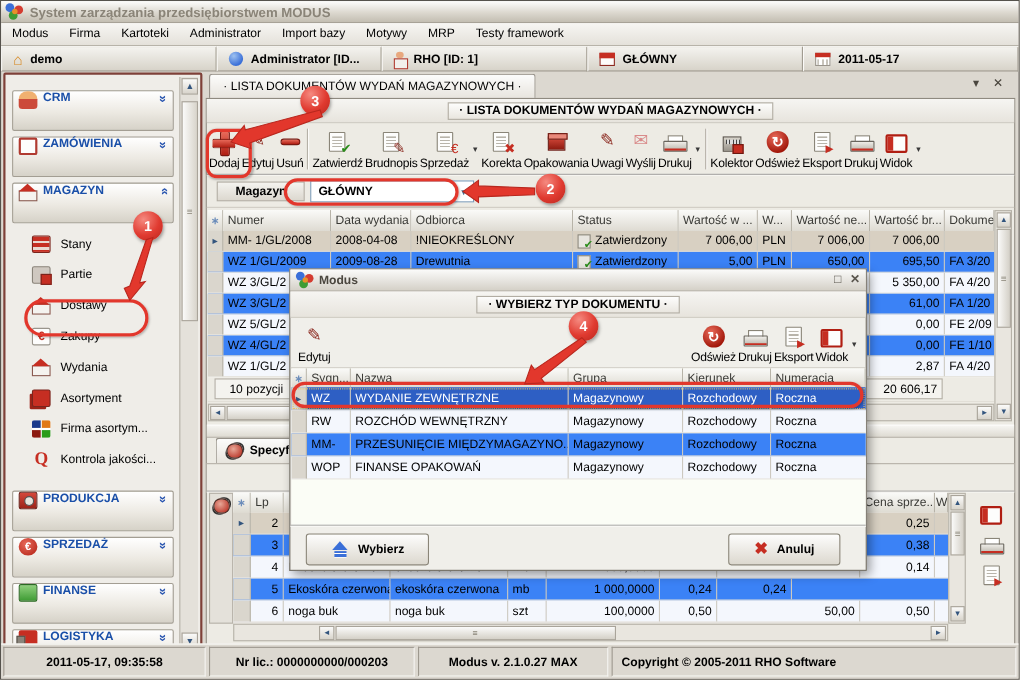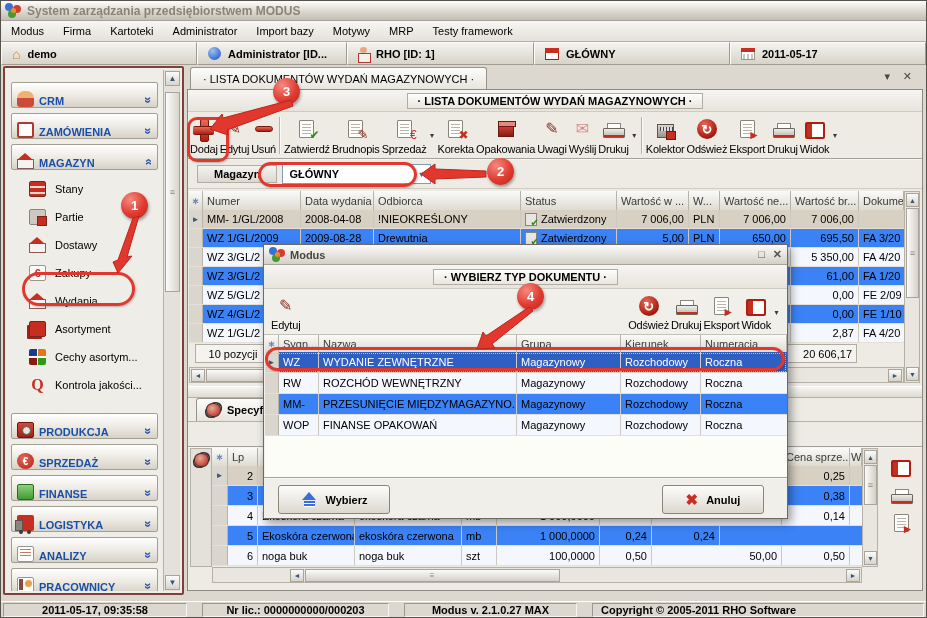--- a/index.html
+++ b/index.html
@@ -35,21 +35,21 @@
   .ibox:before{content:"";position:absolute;left:-1px;top:-1px;width:14px;height:5px;background:#c62e22;}
   .ical{position:relative;width:14px;height:12px;background:#fff;border:1px solid #9a958c;}
   .ical:before{content:"";position:absolute;left:-1px;top:-1px;width:14px;height:4px;background:#c62e22;}
   .ical:after{content:"";position:absolute;left:1px;top:5px;width:10px;height:5px;
     background:repeating-linear-gradient(90deg,#c8c4bb 0 2px,#fff 2px 4px);}
 
   
   .sidebar{position:absolute;left:2px;top:65px;width:181px;height:529px;background:#efede8;
     border:2px solid #7e4038;border-radius:2px;}
   .sb-inner{position:absolute;left:2px;top:2px;bottom:2px;width:154px;padding-top:12px;overflow:hidden;}
-  .sgroup{height:26px;margin:0 3px 5px 4px;display:flex;align-items:flex-end;gap:5px;padding:0 5px;
+  .sgroup{height:37px;margin:0 3px 5px 4px;display:flex;align-items:flex-start;gap:5px;padding:0 5px;
     background:linear-gradient(#ffffff,#ece9e2 55%,#d6d2c8);border:1px solid #a39e93;border-radius:2px;
     font-weight:bold;color:#1a4fa8;cursor:pointer;}
   .sgroup .chev{margin-left:auto;color:#2a56b0;font-weight:bold;transform:rotate(90deg);font-size:12px;}
   .sgroup .chev.up{transform:rotate(-90deg);}
   .sgroup.mt{margin-top:14px;}
   .sitem{height:28px;display:flex;align-items:center;gap:9px;padding-left:22px;cursor:pointer;}
   .gicon{width:17px;height:16px;flex:0 0 auto;position:relative;border-radius:2px;}
   .gi-crm{border-radius:45% 45% 20% 20%;background:linear-gradient(180deg,#f0b070 45%,#cc4a3a 45%);}
   .gi-zam{background:#fdfdfc;border:2px solid #b03a30;}
   .house{background:transparent;}
@@ -223,22 +223,22 @@
   .dc1{width:40px}.dc2{width:198px}.dc3{width:104px}.dc4{width:80px}.dc5{width:86px;border-right:none}
   .dr.sel{background:#2e5fc4;color:#fff;outline:1px dotted #e8c56a;outline-offset:-2px;}
   .dr.sel .dc0{background:#dad6cd;color:#33557e;}
   .dempty{position:absolute;left:1px;top:191px;width:522px;height:43px;background:#fbfdf6;}
   .dbtnbar{position:absolute;left:0;right:0;bottom:0;height:41px;border-top:2px groove #f8f7f4;}
   .dbtn{position:absolute;top:6px;height:29px;display:flex;align-items:center;justify-content:center;gap:8px;
     background:linear-gradient(#fdfdfc,#dcd8cf);border:1px solid #8a8578;border-radius:3px;font-weight:bold;cursor:pointer;}
   .btn-sel{left:14px;width:112px;} .btn-cancel{left:398px;width:102px;}
 
   
-  .statusbar{position:absolute;left:0;right:0;bottom:0;height:16px;background:#dcd8d0;border-top:1px solid #fdfdfc;
-    display:flex;gap:15px;padding:2px 2px;align-items:center;}
+  .statusbar{position:absolute;left:0;right:0;bottom:0;height:32px;background:#dcd8d0;border-top:1px solid #fdfdfc;
+    display:flex;gap:3px;padding:2px 2px;}
   .sseg{border:1px solid;border-color:#9d988e #f6f5f2 #f6f5f2 #9d988e;display:flex;align-items:center;
     justify-content:center;font-weight:bold;padding:0 8px;white-space:nowrap;}
   .ss1{width:184px}.ss2{width:187px}.ss3{width:173px}.ss4{flex:1;justify-content:flex-start;}
 
   
   .ann-circle{position:absolute;width:27px;height:27px;border-radius:50%;z-index:70;
     background:radial-gradient(circle at 35% 28%,#f58a80,#e03a30 55%,#b8271e);color:#fff;font-weight:bold;font-size:13px;
     display:flex;align-items:center;justify-content:center;box-shadow:1px 2px 3px rgba(0,0,0,.35);}
   .ann-oval{position:absolute;border:3px solid #e2372c;z-index:70;box-shadow:1px 1px 2px rgba(0,0,0,.25);}
   .ann-arrow{position:absolute;z-index:70;}
@@ -328,21 +328,21 @@
       <div class="sitem">
         <span class="gicon house"></span>
         <span>Wydania</span>
       </div>
       <div class="sitem">
         <span class="gicon gi-asort"></span>
         <span>Asortyment</span>
       </div>
       <div class="sitem">
         <span class="gicon gi-cechy"></span>
-        <span>Cechy asortym...</span>
+        <span>Firma asortym...</span>
       </div>
       <div class="sitem">
         <span class="gicon gi-q">Q</span>
         <span>Kontrola jakości...</span>
       </div>
       <div class="sgroup mt">
         <span class="gicon gi-prod"></span>
         <span>PRODUKCJA</span>
         <span class="chev">»</span>
       </div>

